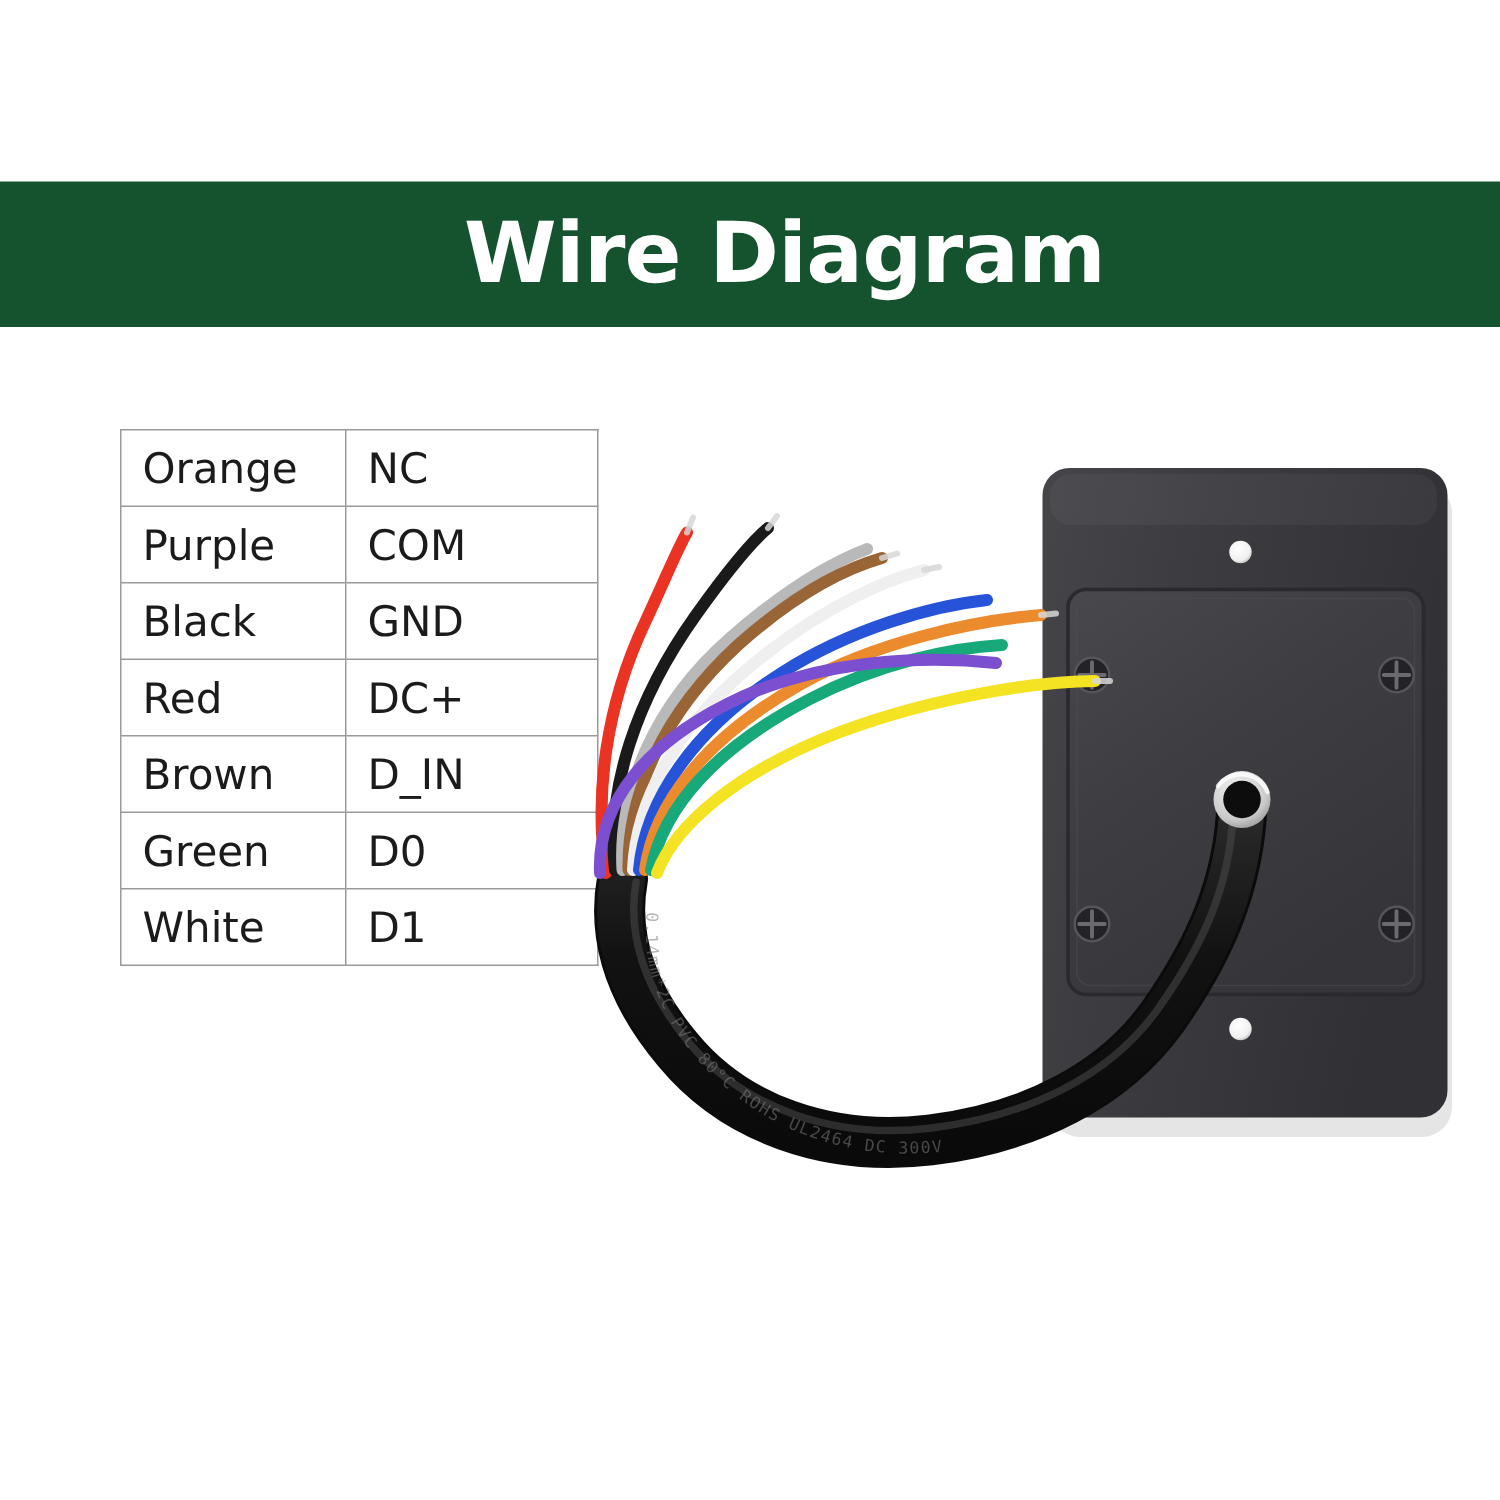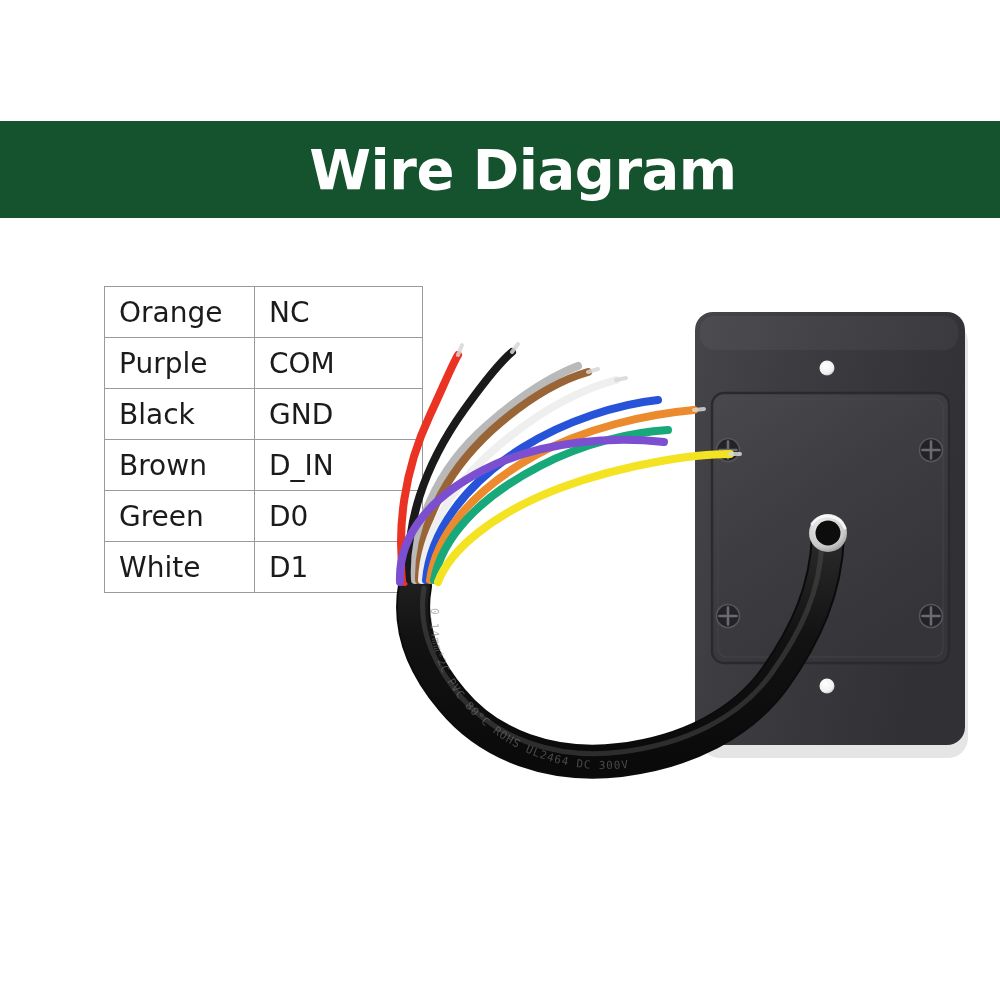--- a/index.html
+++ b/index.html
@@ -39,21 +39,20 @@
   }
 
   
   #wire-table {
     position: absolute;
     left: 80px;
     top: 286px;
     width: 288px;
     border-collapse: collapse;
     table-layout: fixed;
-    margin-left: 24px;
   }
   #wire-table td {
     border: 1px solid #9a9a9a;
     height: 50px;
     padding: 0 0 0 14px;
     font-size: 28px;
     color: #1b1b1b;
     font-weight: 400;
     vertical-align: middle;
     white-space: nowrap;
@@ -85,20 +84,24 @@
       <td class="col-color">Orange</td>
       <td class="col-func">NC</td>
     </tr>
     <tr>
       <td class="col-color">Purple</td>
       <td class="col-func">COM</td>
     </tr>
     <tr>
       <td class="col-color">Black</td>
       <td class="col-func">GND</td>
+    </tr>
+    <tr>
+      <td class="col-color">Red</td>
+      <td class="col-func">DC+</td>
     </tr>
     <tr>
       <td class="col-color">Brown</td>
       <td class="col-func">D_IN</td>
     </tr>
     <tr>
       <td class="col-color">Green</td>
       <td class="col-func">D0</td>
     </tr>
     <tr>

